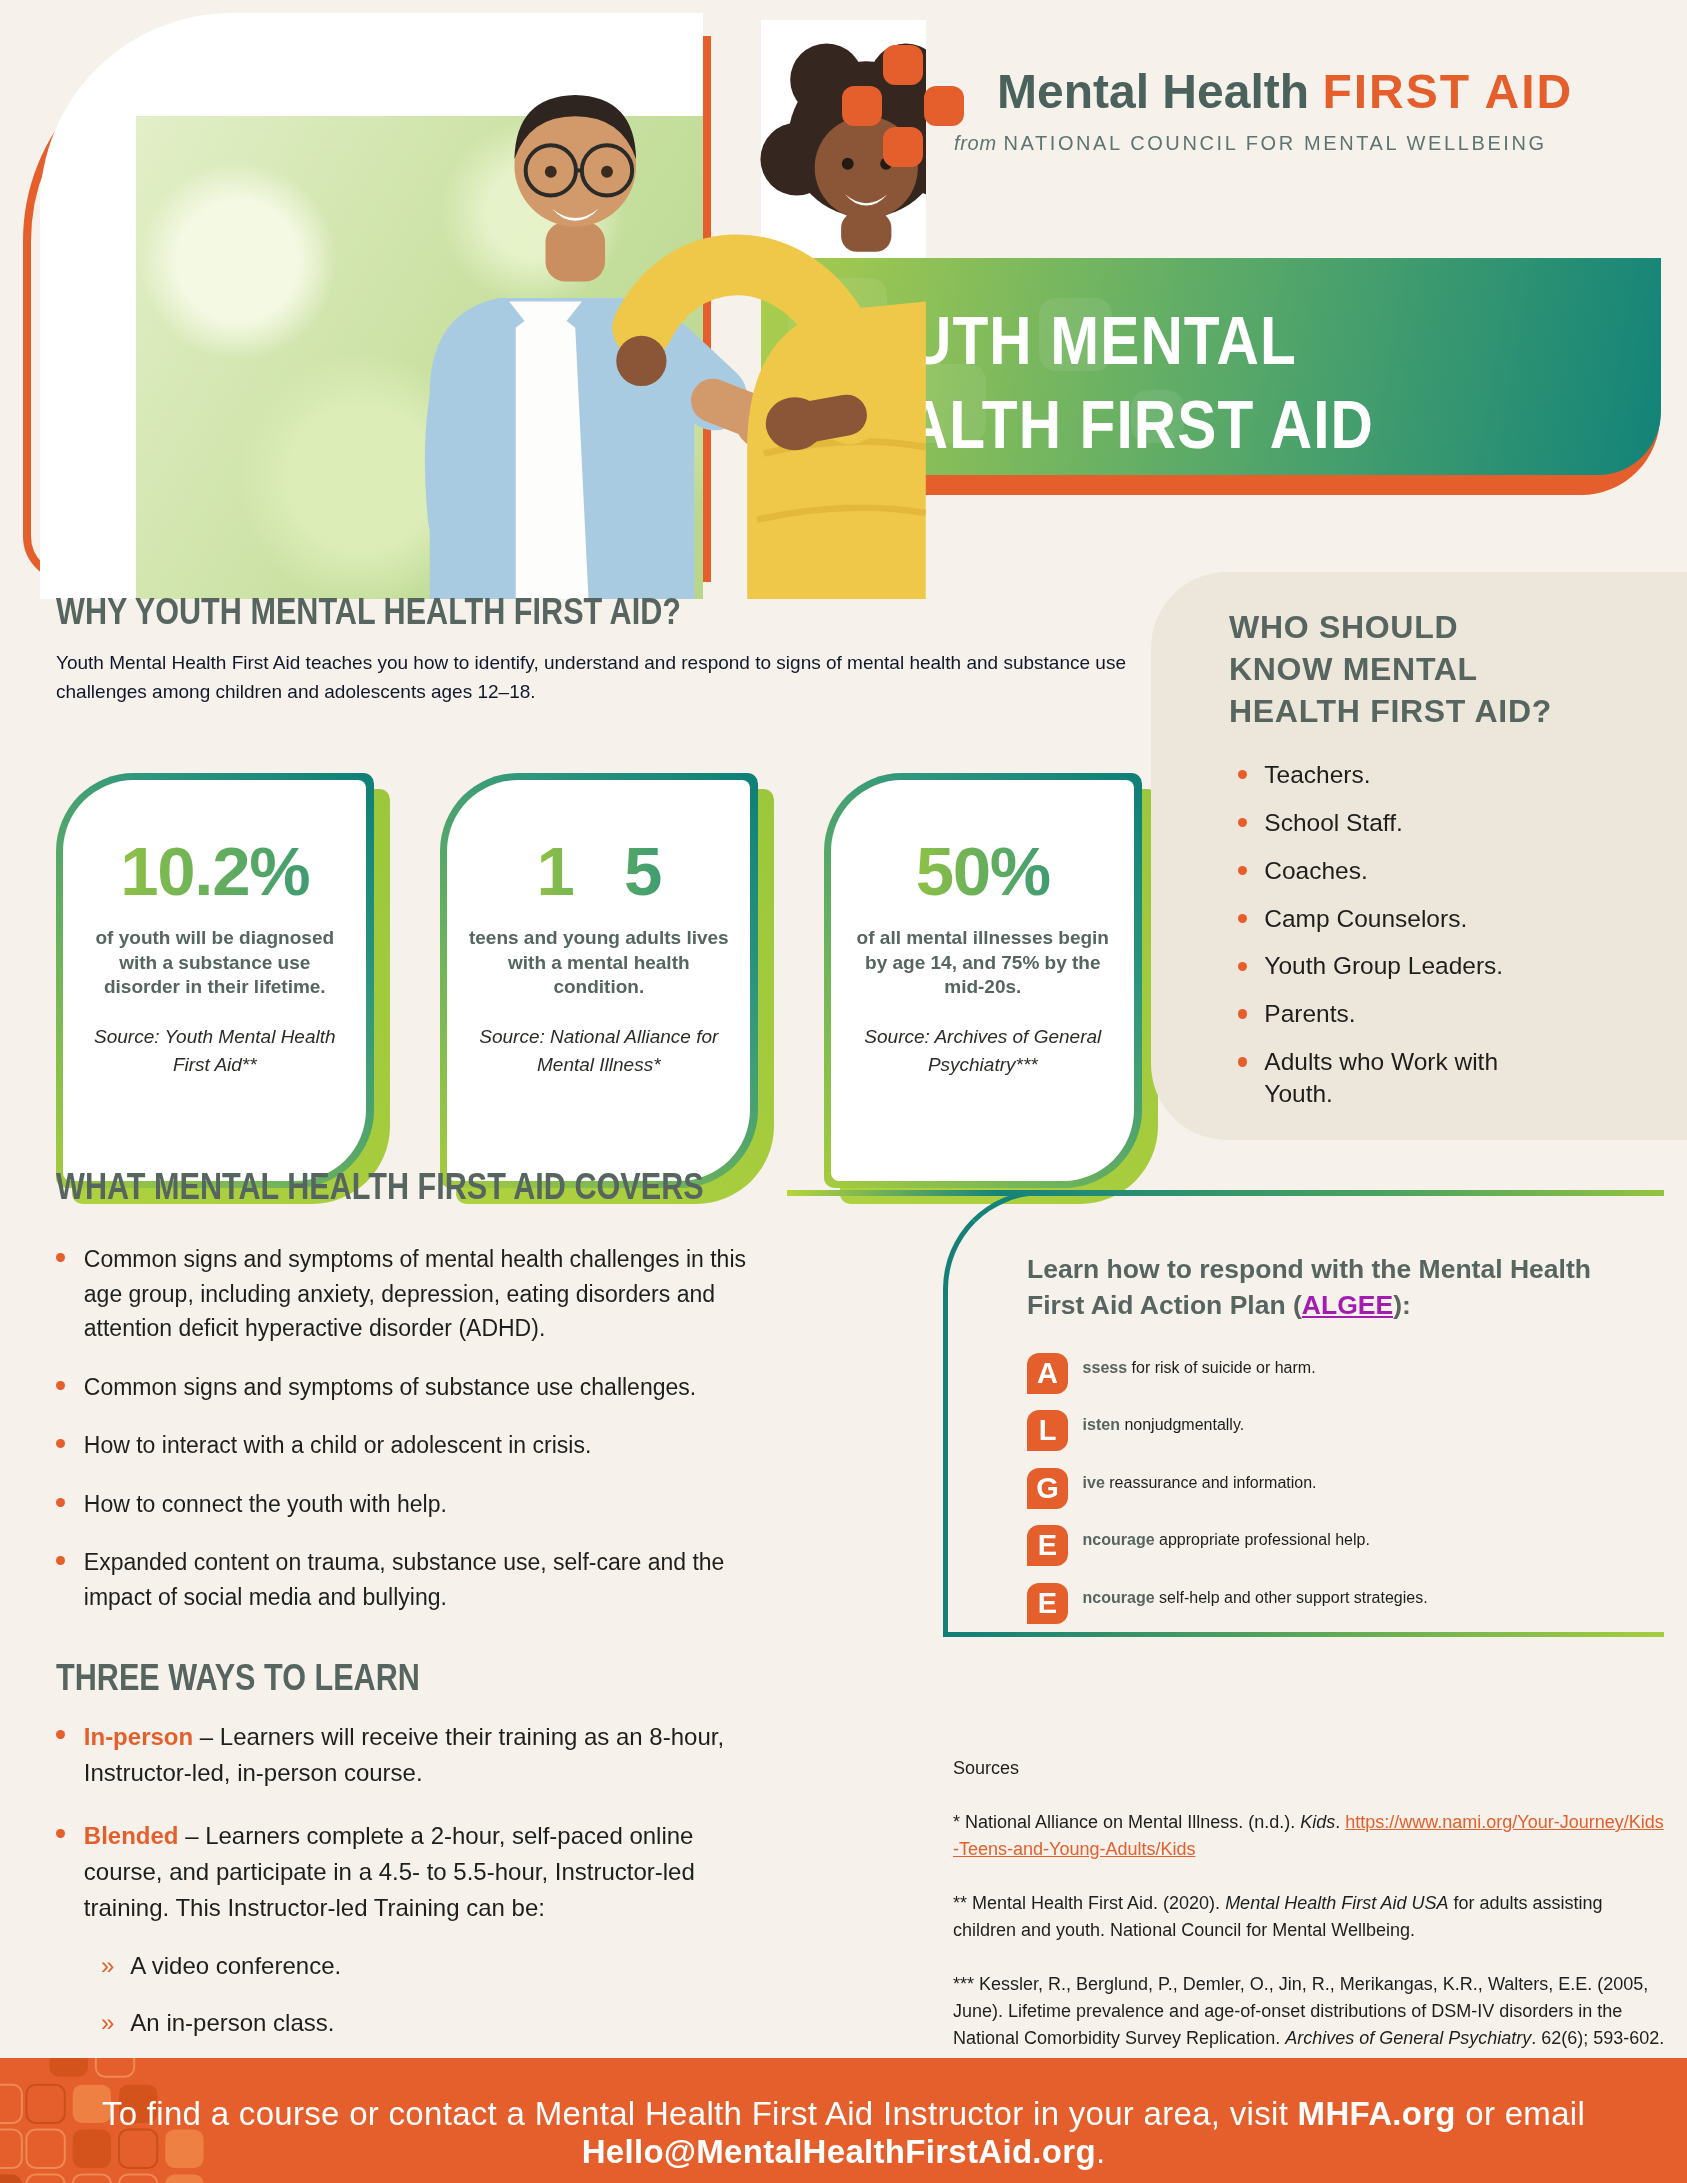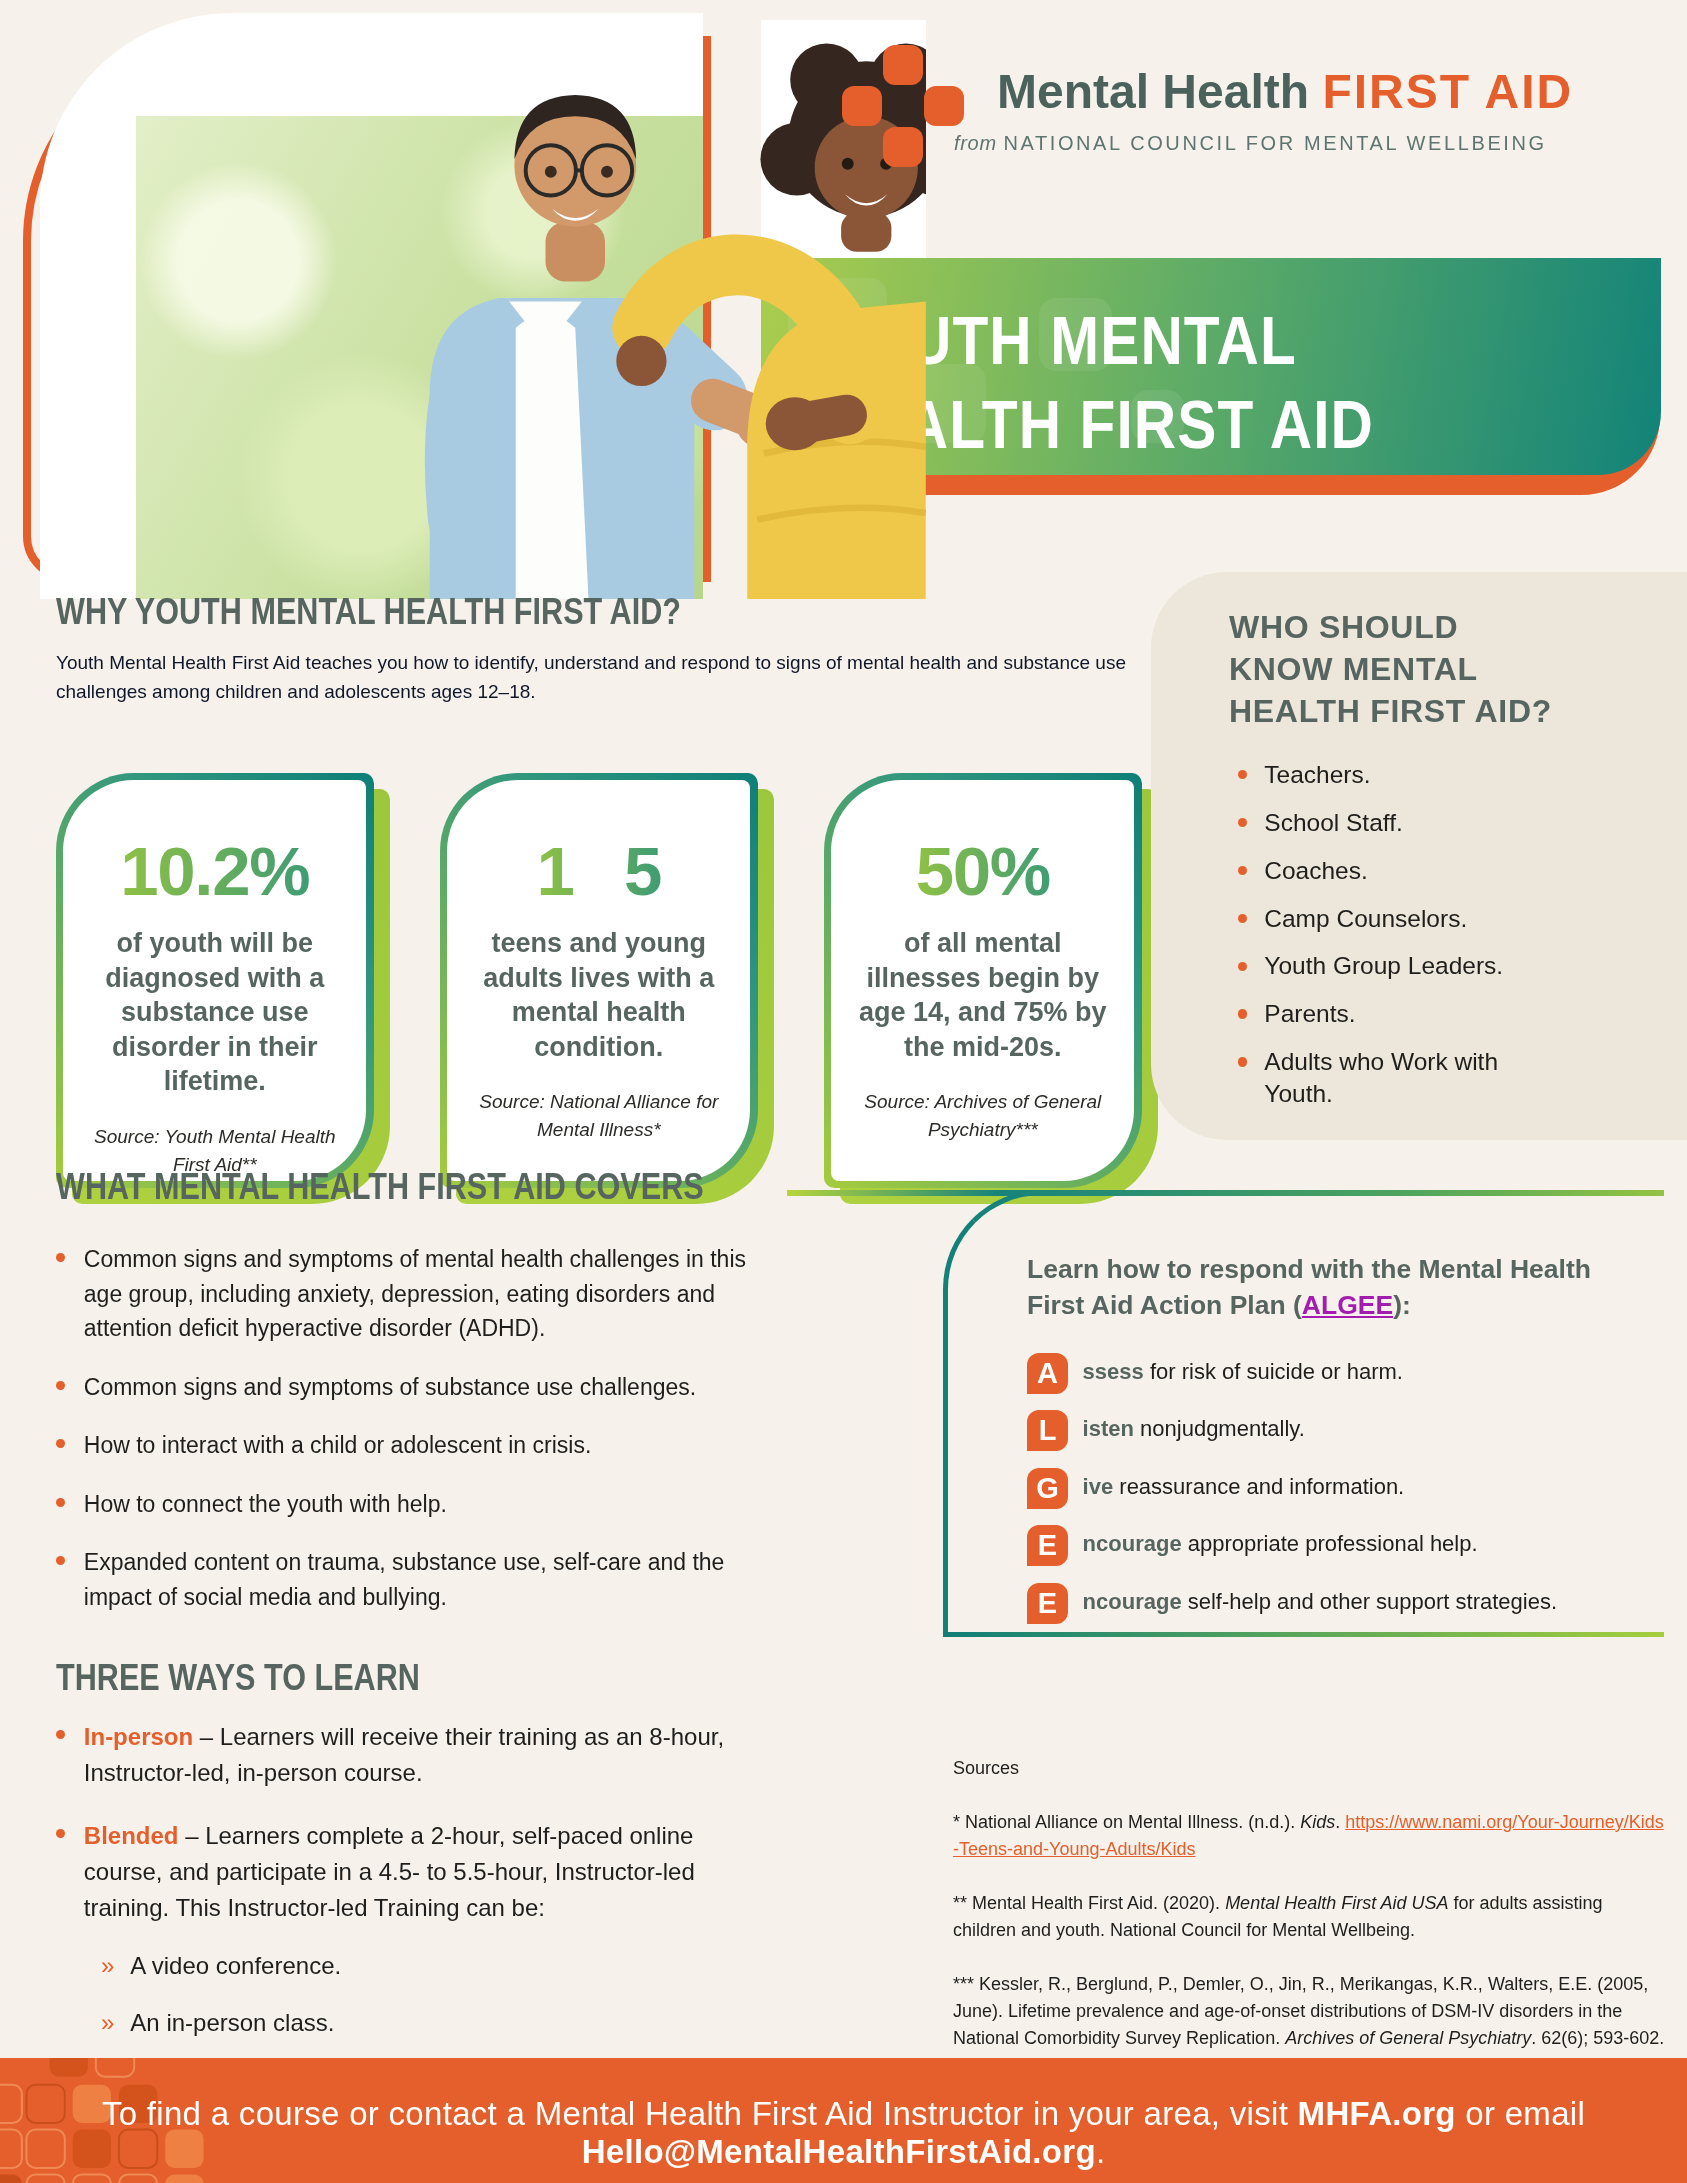--- a/index.html
+++ b/index.html
@@ -56,21 +56,21 @@
   .stat-border{position:absolute;left:0;top:0;width:318px;height:415px;
     background:linear-gradient(45deg,#A6CC3D 0%,#2E957F 70%,#0D7F77 100%);
     border-radius:78px 10.6px 78px 10.6px;}
   .stat-inner{position:absolute;left:7.3px;top:7.3px;width:303px;height:401px;background:#fff;
     border-radius:71px 8px 71px 8px;box-sizing:border-box;
     display:flex;flex-direction:column;align-items:center;text-align:center;padding:57px 18.5px 0 18.5px;}
   .stat-value{font-size:69px;font-weight:bold;letter-spacing:-1.3px;
     background:linear-gradient(90deg,#8FC145,#3F9C73);
     -webkit-background-clip:text;background-clip:text;color:transparent;line-height:1;}
   .stat-in{font-size:32px;position:relative;top:-24px;margin:0 8px;letter-spacing:1.3px;}
-  .stat-text{margin-top:20px;font-size:27px;font-weight:bold;color:#56655F;line-height:1.28;}
+  .stat-text{margin-top:20px;font-size:19px;font-weight:bold;color:#56655F;line-height:1.28;}
   .stat-source{margin-top:24px;font-size:19px;font-style:italic;color:#2B2B28;line-height:1.45;}
 
   
   #who-panel{left:1151px;top:572px;width:536px;height:568px;background:#EDE6DA;border-radius:76px 0 0 76px;}
   #who-heading{position:absolute;left:78px;top:34px;font-size:32px;font-weight:bold;color:#56655F;
     line-height:1.32;letter-spacing:0.7px;}
   #who-list{position:absolute;left:87px;top:187px;}
   .who-item{display:flex;gap:17px;margin-bottom:16.5px;width:311px;}
   .dot{flex:0 0 auto;width:9.3px;height:9.3px;border-radius:50%;background:#E45F2B;margin-top:11.2px;}
   .who-item-text{font-size:24.5px;color:#1E1E1C;line-height:1.28;}
@@ -88,21 +88,21 @@
     border-left:5.3px solid #158078;border-top:5.3px solid #16837B;border-top-left-radius:99px;}
   #algee-bottom{left:943px;top:1632px;width:721px;height:5.3px;
     background:linear-gradient(90deg,#0F7E78,#A5CE3C);}
   #algee-content{left:1027px;top:1252px;width:638px;}
   #algee-intro{font-size:26.5px;font-weight:bold;color:#56655F;line-height:1.35;width:615px;}
   #algee-intro .acc{color:#a21caf;text-decoration:underline;}
   #algee-list{margin-top:29px;}
   .algee-item{display:flex;align-items:flex-start;gap:14.6px;margin-bottom:16.5px;}
   .algee-badge{flex:0 0 auto;width:41px;height:41px;background:#E45F2B;border-radius:12px 12px 12px 0;
     color:#fff;font-size:29px;font-weight:bold;display:flex;align-items:center;justify-content:center;}
-  .algee-text{font-size:22px;line-height:1.25;color:#1E1E1C;margin-top:5.3px;width:569px;}
+  .algee-text{font-size:16px;line-height:1.25;color:#1E1E1C;margin-top:5.3px;width:569px;}
   .algee-text b{color:#56655F;}
 
   
   #learn-heading{left:56px;top:1657px;}
   #learn-list{left:56px;top:1719px;width:741px;}
   .learn-item{display:flex;gap:18.5px;margin-bottom:26.5px;}
   .learn-text{font-size:24px;line-height:1.5;color:#1E1E1C;width:701px;}
   .learn-label{color:#E45F2B;font-weight:bold;}
   #learn-sub{margin-left:45px;margin-top:-2.6px;}
   .sub-item{display:flex;gap:16px;margin-bottom:22.5px;}

